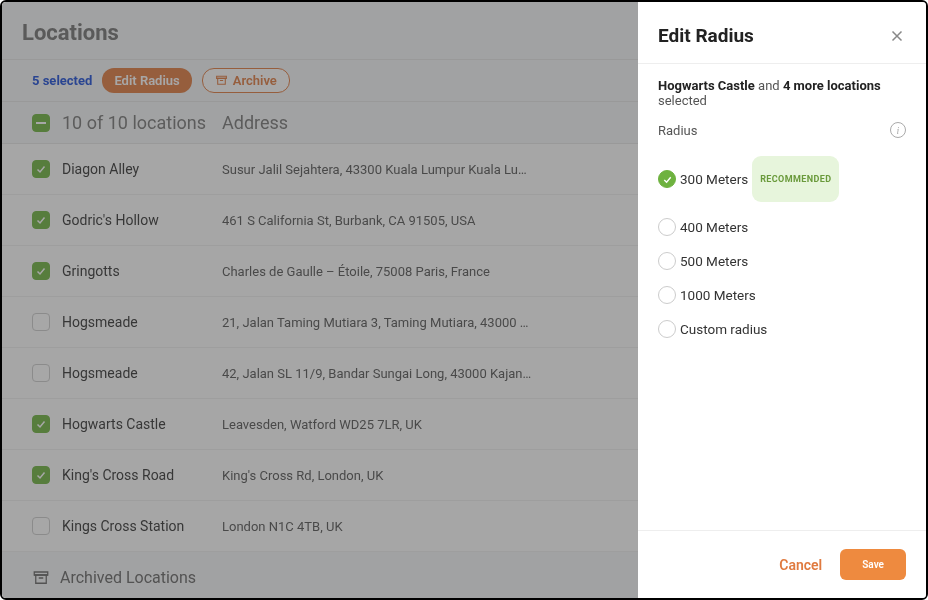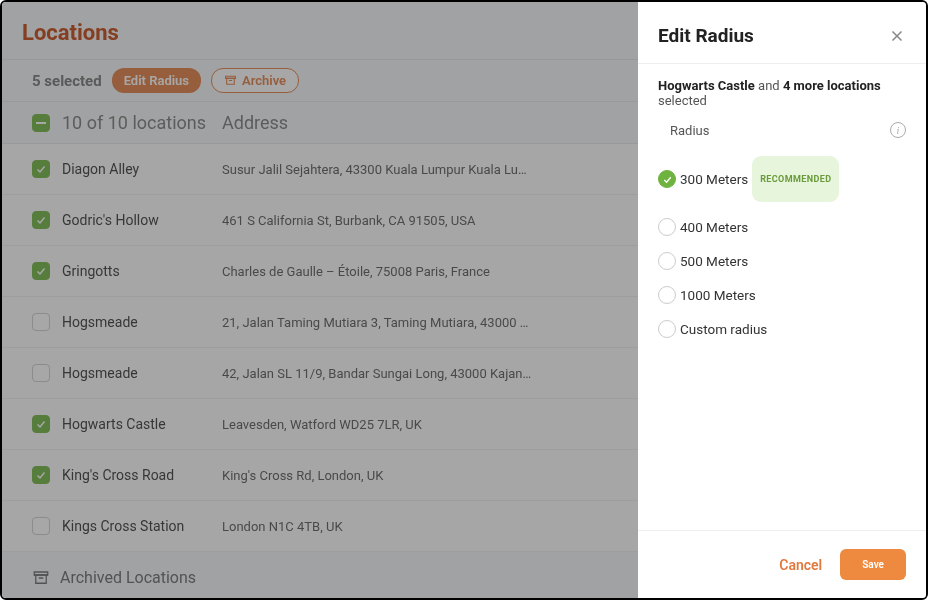--- a/index.html
+++ b/index.html
@@ -1,28 +1,28 @@
 <!DOCTYPE html>
 <html><head>
 <meta charset="utf-8">
 <style>
   * { box-sizing: border-box; margin: 0; padding: 0; font-family: -apple-system, BlinkMacSystemFont, "Segoe UI", Roboto, sans-serif; }
   body { width: 928px; height: 600px; overflow: hidden; background: #fff; position: relative; }
   .frame { position: absolute; inset: 0; border: 2px solid #000; border-radius: 6px; overflow: hidden; }
 
   .main { position: absolute; inset: 0; background: #f5f6f7; }
   .header { display: flex; align-items: center; justify-content: space-between; padding: 18px 20px 14px 20px; }
-  .title { font-size: 22px; font-weight: 700; color: #c2410c; }
+  .title { font-size: 22px; font-weight: 700; color: #737373; }
   .header-right { display: flex; align-items: center; gap: 10px; }
   .timer { font-weight: 700; font-size: 13px; color: #222; }
   .pill { background: #6b46e5; color: #fff; font-size: 12px; font-weight: 600; padding: 4px 12px; border-radius: 12px; }
   .proj { font-size: 12px; color: #555; }
 
   .toolbar { display: flex; align-items: center; gap: 10px; padding: 8px 30px; border-top: 1px solid #e5e5e5; border-bottom: 1px solid #e5e5e5; background: #f5f6f7; }
-  .sel-count { font-size: 15px; font-weight: 700; color: #737373; }
+  .sel-count { font-size: 13px; font-weight: 700; color: #1d4ed8; }
   .btn-edit { background: #e07a3f; color: #fff; border: none; font-size: 13px; font-weight: 600; padding: 5px 12px; border-radius: 12px; cursor: pointer; }
   .btn-arch { background: #fff; color: #e07a3f; border: 1px solid #e07a3f; font-size: 13px; font-weight: 600; padding: 4px 12px; border-radius: 12px; cursor: pointer; display: inline-flex; align-items: center; gap: 5px; }
   .btn-arch svg { width: 13px; height: 13px; }
 
   .cols { display: flex; align-items: center; padding: 10px 30px; border-bottom: 1px solid #e5e5e5; color: #777; font-size: 18px; justify-content: space-between; }
   .col-chk { width: 30px; display: flex; }
   .col-name { width: 160px; }
   .col-addr { flex: 1; }
 
   .row { display: flex; align-items: center; padding: 16px 30px; border-bottom: 1px solid #eee; color: #444; font-size: 14px; background: #fdfdfd; }
@@ -42,21 +42,21 @@
 
   .panel { position: absolute; top: 0; right: 0; bottom: 0; width: 288px; background: #fff; display: flex; flex-direction: column; }
   .panel-head { display: flex; align-items: center; justify-content: space-between; padding: 22px 20px 16px 20px; }
   .panel-title { font-size: 19px; font-weight: 700; color: #222; }
   .close { width: 18px; height: 18px; cursor: pointer; color: #888; }
   .close svg { width: 100%; height: 100%; stroke: currentColor; stroke-width: 2; }
 
   .panel-sub { padding: 14px 20px; font-size: 13px; color: #555; border-top: 1px solid #eee; }
   .panel-sub b { color: #222; font-weight: 700; }
 
-  .radlabel { display: flex; align-items: center; justify-content: space-between; padding: 0 20px 10px 20px; font-size: 13px; color: #555; margin-left: 12px; }
+  .radlabel { display: flex; align-items: center; justify-content: space-between; padding: 0 20px 10px 20px; font-size: 13px; color: #555; }
   .info { width: 16px; height: 16px; border: 1.3px solid #aaa; border-radius: 50%; display: inline-flex; align-items: center; justify-content: center; font-size: 10px; color: #aaa; font-style: italic; font-family: Georgia, serif; }
 
   .opt { display: flex; align-items: center; gap: 4px; padding: 8px 20px; cursor: pointer; }
   .radio { width: 18px; height: 18px; border-radius: 50%; border: 1.5px solid #ccc; display: inline-flex; align-items: center; justify-content: center; flex-shrink: 0; }
   .radio.sel { border-color: #6eb23f; background: #6eb23f; }
   .radio.sel svg { width: 11px; height: 11px; stroke: #fff; stroke-width: 3; fill: none; }
   .opt-label { font-size: 13.5px; color: #333; }
   .rec { background: #e7f5dc; color: #6a9a3b; font-size: 9px; font-weight: 700; letter-spacing: 0.4px; padding: 18px 8px; border-radius: 9px; }
 
   .panel-foot { margin-top: auto; display: flex; align-items: center; justify-content: flex-end; gap: 18px; padding: 18px 20px; border-top: 1px solid #eee; }

